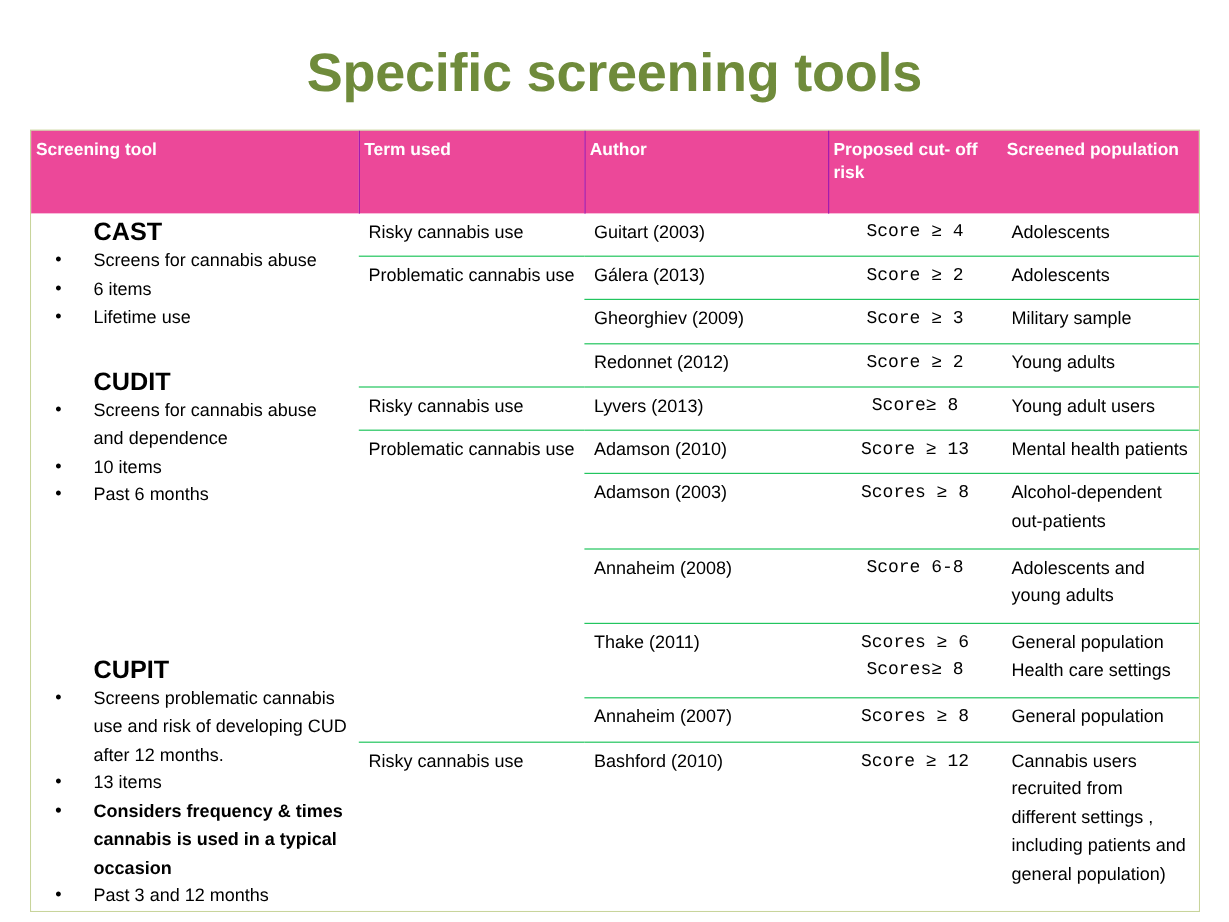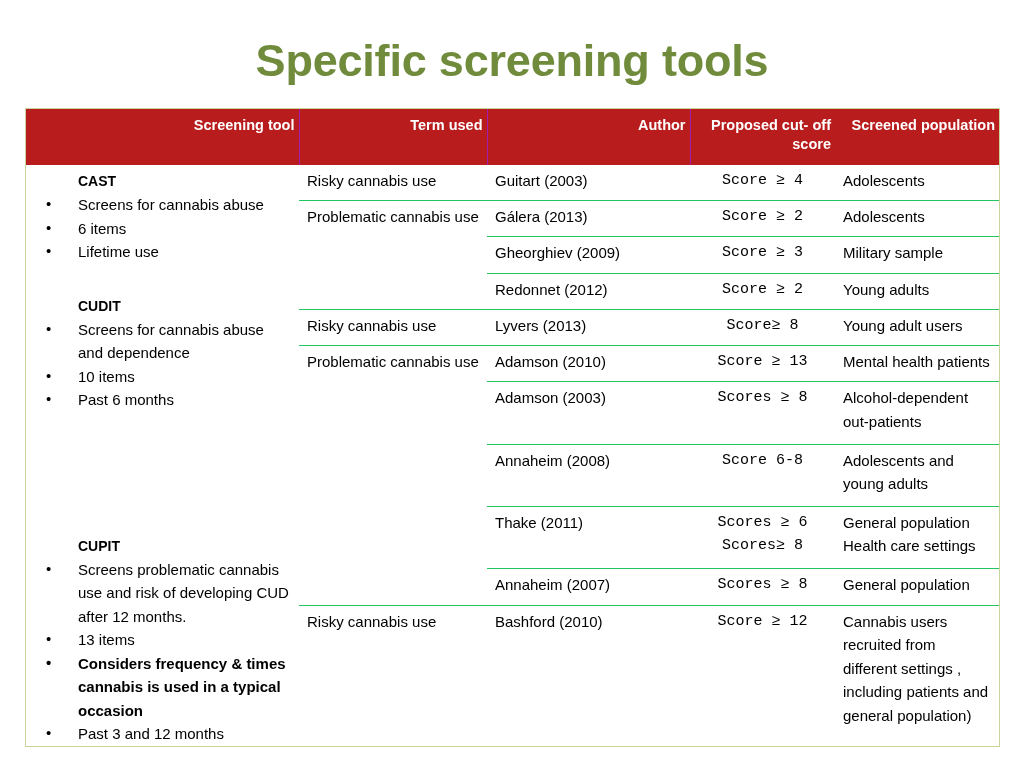--- a/index.html
+++ b/index.html
@@ -54,27 +54,27 @@
   }
 
   
   col.c1 { width: 273px; }
   col.c2 { width: 188px; }
   col.c3 { width: 203px; }
   col.c4 { width: 145px; }
   col.c5 { width: 164px; }
 
   thead th {
-    background: #b91c1c;
+    background: #ec4899;
     color: #ffffff;
     font-weight: 700;
     font-size: 14.5px;
     line-height: 19px;
-    padding: 7px 4px 11px 4px;
-    text-align: right;
+    padding: 7px 4px 24px 4px;
+    text-align: left;
     vertical-align: top;
     border: none;
     height: 46px;
     box-sizing: border-box;
   }
   thead th.sep {
     border-left: 1px solid #a21caf;
   }
 
   tbody td {
@@ -95,21 +95,21 @@
   }
   td.term { text-align: left; padding-left: 8px; }
   td.author { text-align: left; padding-left: 8px; }
   td.score { text-align: center; font-family: Liberation Mono, monospace; }
   td.pop { text-align: left; padding-left: 8px; }
 
   
   .tool-block { padding-top: 4px; }
   .tool-name {
     font-weight: 700;
-    font-size: 14px;
+    font-size: 21px;
     line-height: 24px;
     padding-left: 46px;
   }
   ul.tool-list {
     list-style: none;
     margin: 0;
     padding: 0;
   }
   ul.tool-list li {
     position: relative;
@@ -147,21 +147,21 @@
           <col class="c2">
           <col class="c3">
           <col class="c4">
           <col class="c5">
       </colgroup>
       <thead>
         <tr>
           <th>Screening tool</th>
           <th class="sep">Term used</th>
           <th class="sep">Author</th>
-          <th class="sep">Proposed cut- off score</th>
+          <th class="sep">Proposed cut- off risk</th>
           <th>Screened population</th>
         </tr>
       </thead>
       <tbody>
         <tr>
 
           <td class="tool" rowspan="11">
             <div id="tool-column">
                 <div class="tool-block">
                   <div class="tool-name">CAST</div>

